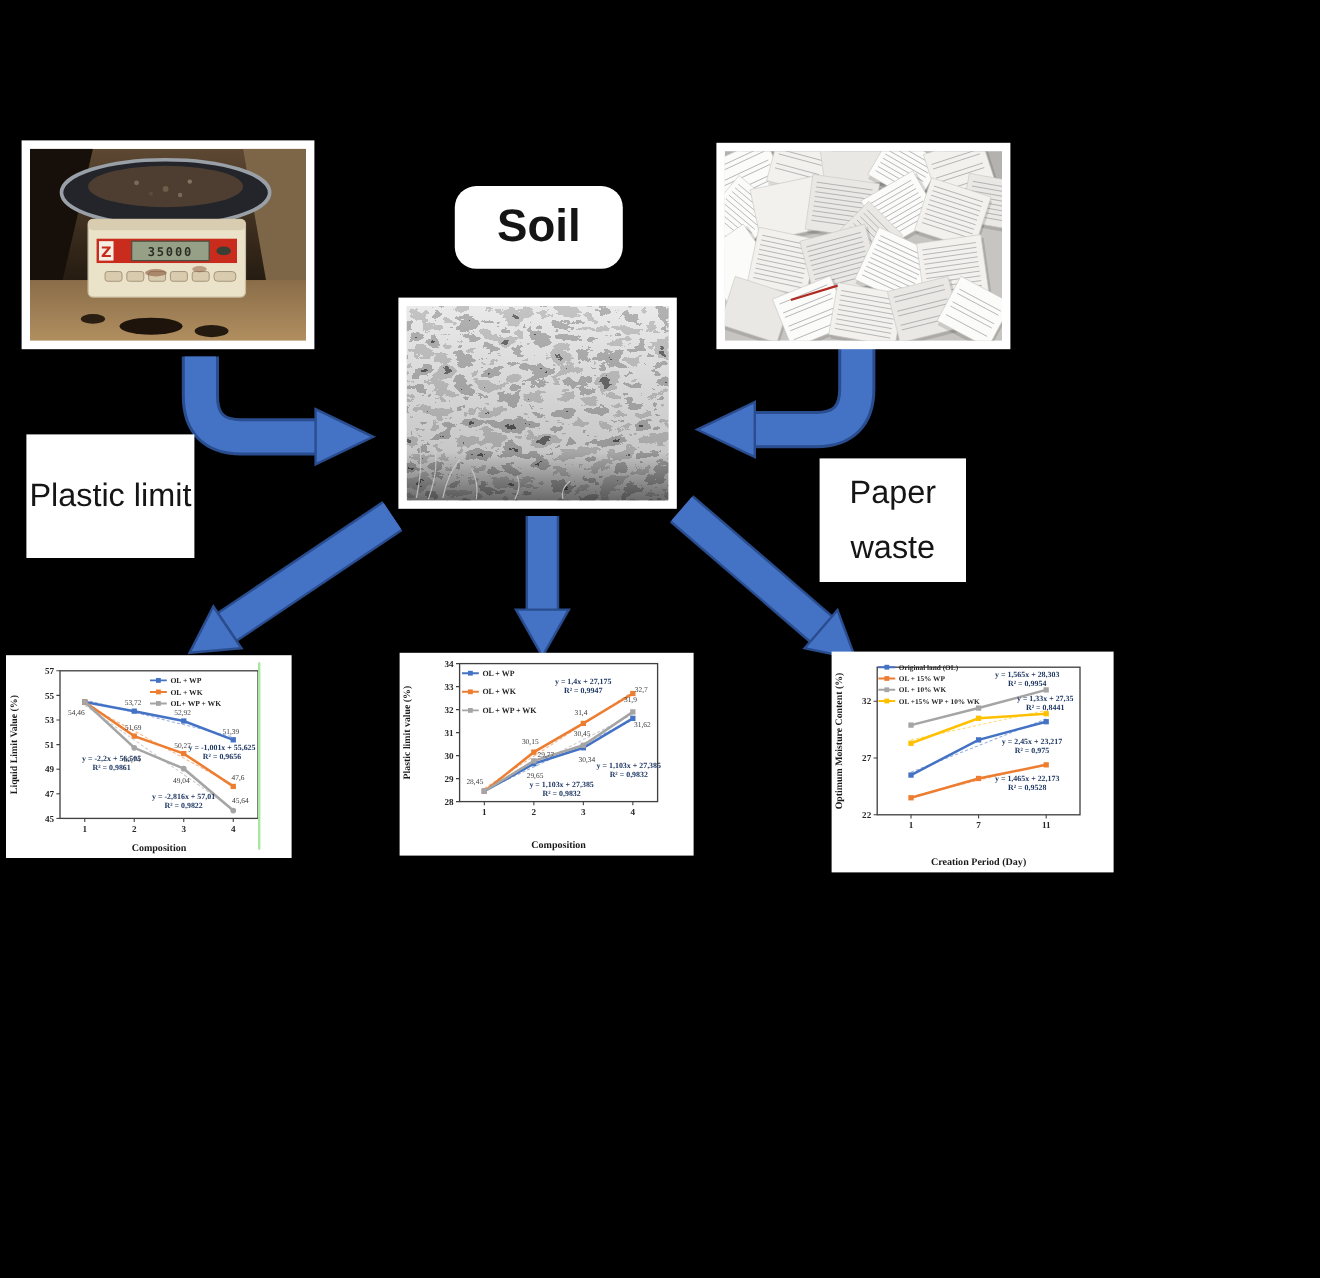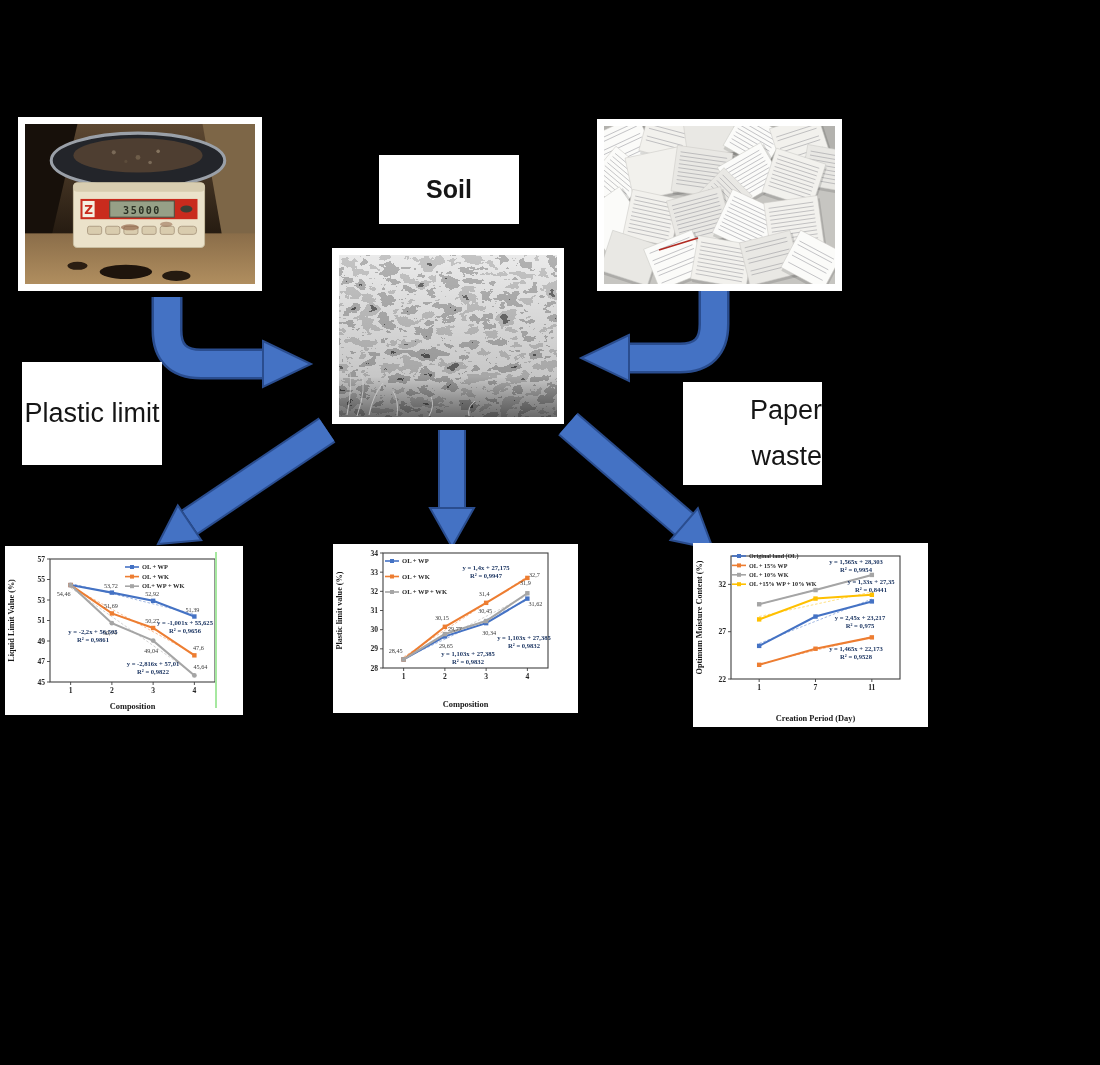--- a/index.html
+++ b/index.html
@@ -3,23 +3,23 @@
 <meta charset="utf-8">
 <style>
   html,body{margin:0;padding:0;background:#000;}
   .canvas{position:relative;width:1100px;height:1065px;background:#000;overflow:hidden;
           font-family:"Liberation Sans",sans-serif;}
   .arrows{position:absolute;left:0;top:0;z-index:1;}
   .photo-frame{position:absolute;background:#fff;z-index:2;box-sizing:border-box;padding:7px;}
   .photo-frame svg{display:block;width:100%;height:100%;}
   .label-box{position:absolute;background:#fff;color:#151515;z-index:3;
              display:flex;align-items:center;justify-content:center;text-align:center;}
-  .soil-label{left:379px;top:155px;width:140px;height:69px;font-size:25px;font-weight:600;}
+  .soil-label{left:379px;top:155px;width:140px;height:69px;font-size:38px;font-weight:600;border-radius:18px;}
   .plastic-label{left:22px;top:362px;width:140px;height:103px;font-size:27px;line-height:1.7;}
-  .paper-label{left:683px;top:382px;width:139px;height:103px;font-size:27px;line-height:1.7;text-align:right;}
+  .paper-label{left:683px;top:382px;width:122px;height:103px;font-size:27px;line-height:1.7;}
   .scale-photo{left:18px;top:117px;width:244px;height:174px;}
   .soil-photo{left:332px;top:248px;width:232px;height:176px;}
   .paper-photo{left:597px;top:119px;width:245px;height:172px;}
   .chart{position:absolute;background:#fff;z-index:2;}
   #chart-liquid-limit{left:5px;top:546px;width:238px;height:169px;}
   #chart-plastic-limit{left:333px;top:544px;width:245px;height:169px;}
   #chart-omc{left:693px;top:543px;width:235px;height:184px;}
   .green-line{position:absolute;left:215px;top:552px;width:2px;height:156px;background:#a6e8a0;z-index:4;}
   .chart svg{display:block;font-family:"Liberation Serif",serif;}
 </style>

